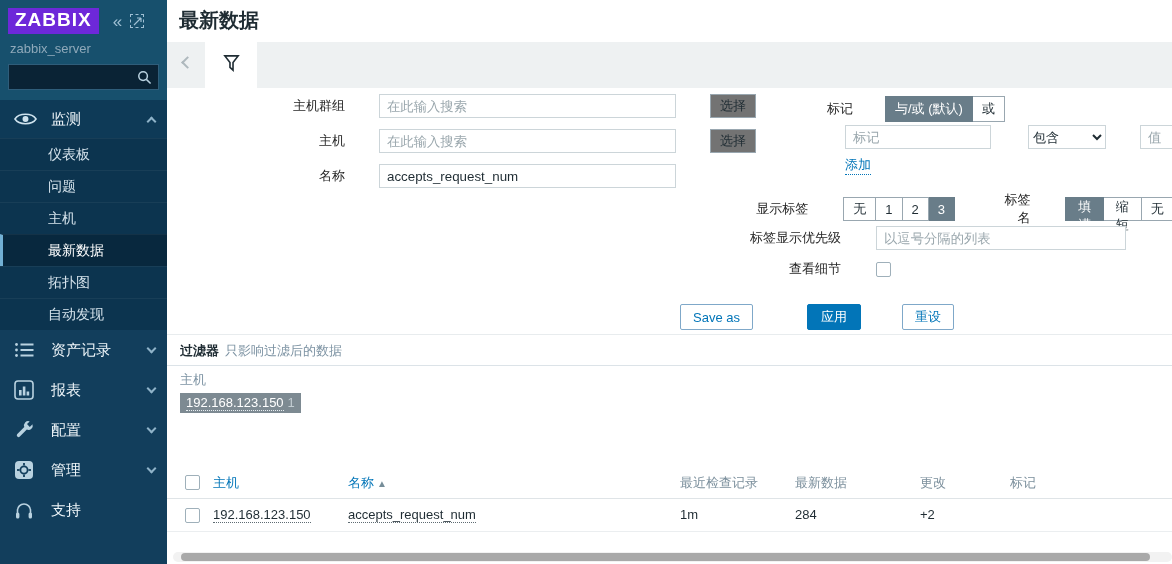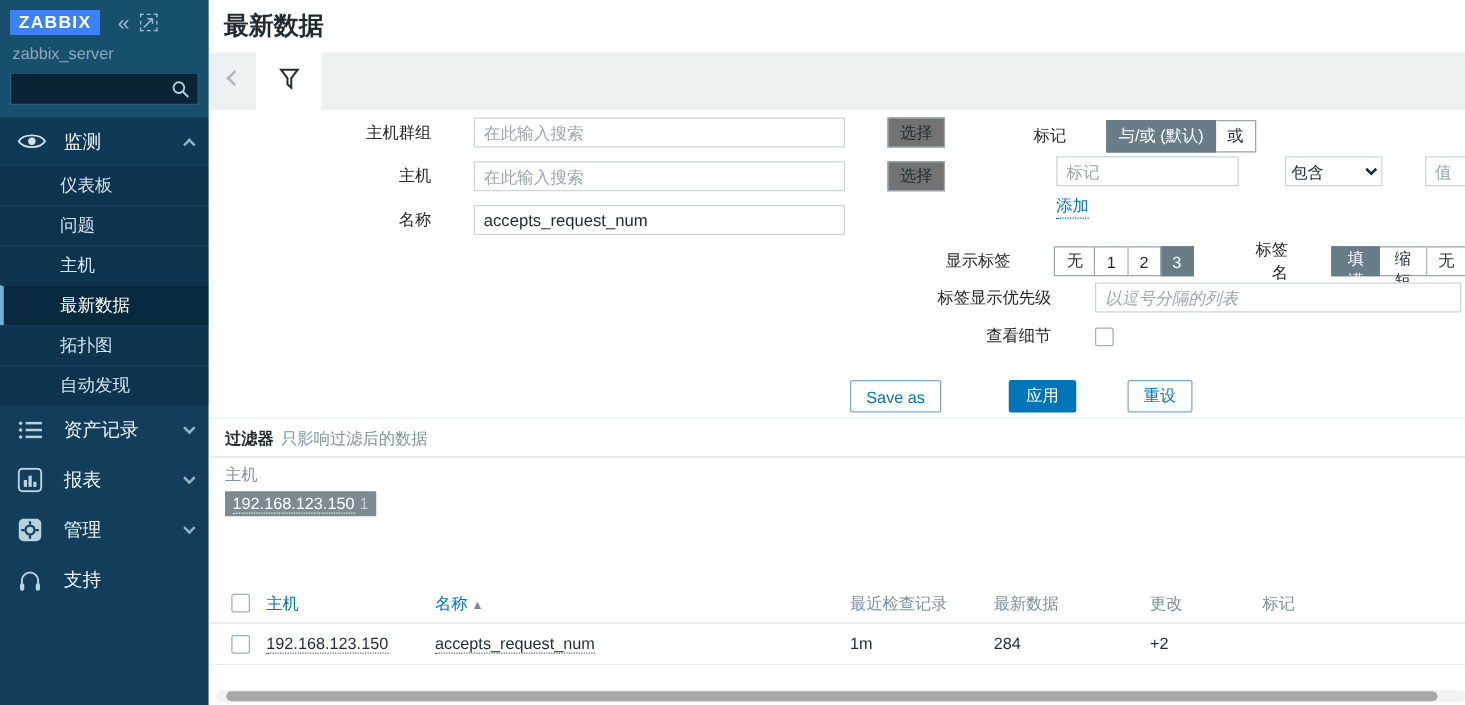--- a/index.html
+++ b/index.html
@@ -4,21 +4,21 @@
 <style>
   * { margin:0; padding:0; box-sizing:border-box; }
   html,body { width:1172px; height:564px; overflow:hidden; background:#fff;
     font-family:"Liberation Sans","DejaVu Sans",sans-serif; font-size:13px; color:#1f2c33; }
   #app { display:flex; width:1172px; height:564px; }
 
   
   .sidebar { width:167px; height:564px; background:#123e5c; flex:0 0 167px; overflow:hidden; }
   .sb-top { background:#17506d; padding:8px 8px 10px 8px; }
   .logo-row { display:flex; align-items:center; gap:8px; }
-  .logo { background:#3b82f6; color:#fff; font-weight:bold; font-size:14px; letter-spacing:1px;
+  .logo { background:#6d28d9; color:#fff; font-weight:bold; font-size:19px; letter-spacing:1px;
     padding:1px 7px 3px 7px; }
   .collapse-glyph { color:#9fc0d4; font-size:17px; line-height:1; cursor:pointer; margin-left:6px; }
   .expand-box { width:14px; height:14px; border:1px dashed #9fc0d4; display:flex; align-items:center;
     justify-content:center; cursor:pointer; }
   .server-name { color:#8fa9ba; font-size:13px; margin:7px 2px 8px 2px; }
   .sb-search { position:relative; }
   .sb-search input { width:151px; height:26px; background:#0a2335; border:1px solid #2f5d7a;
     color:#dfe9ee; padding:0 26px 0 8px; outline:none; }
   .sb-search svg { position:absolute; right:7px; top:6px; }
 
@@ -186,20 +186,29 @@
               <rect x="8.8" y="6.5" width="2.6" height="9" fill="#b9d2e0"></rect>
               <rect x="12.6" y="11.5" width="2.6" height="4" fill="#b9d2e0"></rect>
             </svg>
         </span>
         <span>报表</span>
         <span class="chev down"></span>
       </div>
       <div class="menu-row section-row">
         <span class="mi">
           <svg class="icon-svg" width="20" height="20" viewBox="0 0 20 20">
+              <path d="M18.5 4.2a4.3 4.3 0 0 1-5.7 5.4L5.6 16.8a1.8 1.8 0 0 1-2.5-2.5l7.2-7.2a4.3 4.3 0 0 1 5.4-5.7L13 4.1l2.8 2.8z" fill="#b9d2e0"></path>
+            </svg>
+        </span>
+        <span>配置</span>
+        <span class="chev down"></span>
+      </div>
+      <div class="menu-row section-row">
+        <span class="mi">
+          <svg class="icon-svg" width="20" height="20" viewBox="0 0 20 20">
               <rect x="1" y="1" width="18" height="18" rx="4" fill="#b9d2e0"></rect>
               <circle cx="10" cy="10" r="3.6" fill="none" stroke="#123e5c" stroke-width="1.8"></circle>
               <g stroke="#123e5c" stroke-width="1.8">
                 <line x1="10" y1="3" x2="10" y2="5.6"></line>
                 <line x1="10" y1="14.4" x2="10" y2="17"></line>
                 <line x1="3" y1="10" x2="5.6" y2="10"></line>
                 <line x1="14.4" y1="10" x2="17" y2="10"></line>
               </g>
             </svg>
         </span>
@@ -277,21 +286,21 @@
         <span class="flabel" style="margin-left:13px;">标签名</span>
         <span class="seg" style="margin-left:7px;">
           <button class="sel">填满</button>
           <button>缩短</button>
           <button>无</button>
         </span>
       </div>
 
       <div class="frow" style="top:138px; left:400px;">
         <span class="flabel" style="width:274px;">标签显示优先级</span>
-        <input class="tinput" style="width: 293px; margin-left: 7px; font-style: italic;" placeholder="以逗号分隔的列表">
+        <input class="tinput" style="width: 250px; margin-left: 7px;" placeholder="以逗号分隔的列表">
       </div>
 
       <div class="frow" style="top:172px; left:400px;">
         <span class="flabel" style="width:274px;">查看细节</span>
         <input type="checkbox" class="cb" style="margin-left: 7px;">
       </div>
 
       <div class="frow" style="top:216px; left:513px;">
         <button class="btn-alt">Save as</button>
         <button class="btn-apply" style="margin-left:26px;">应用</button>

